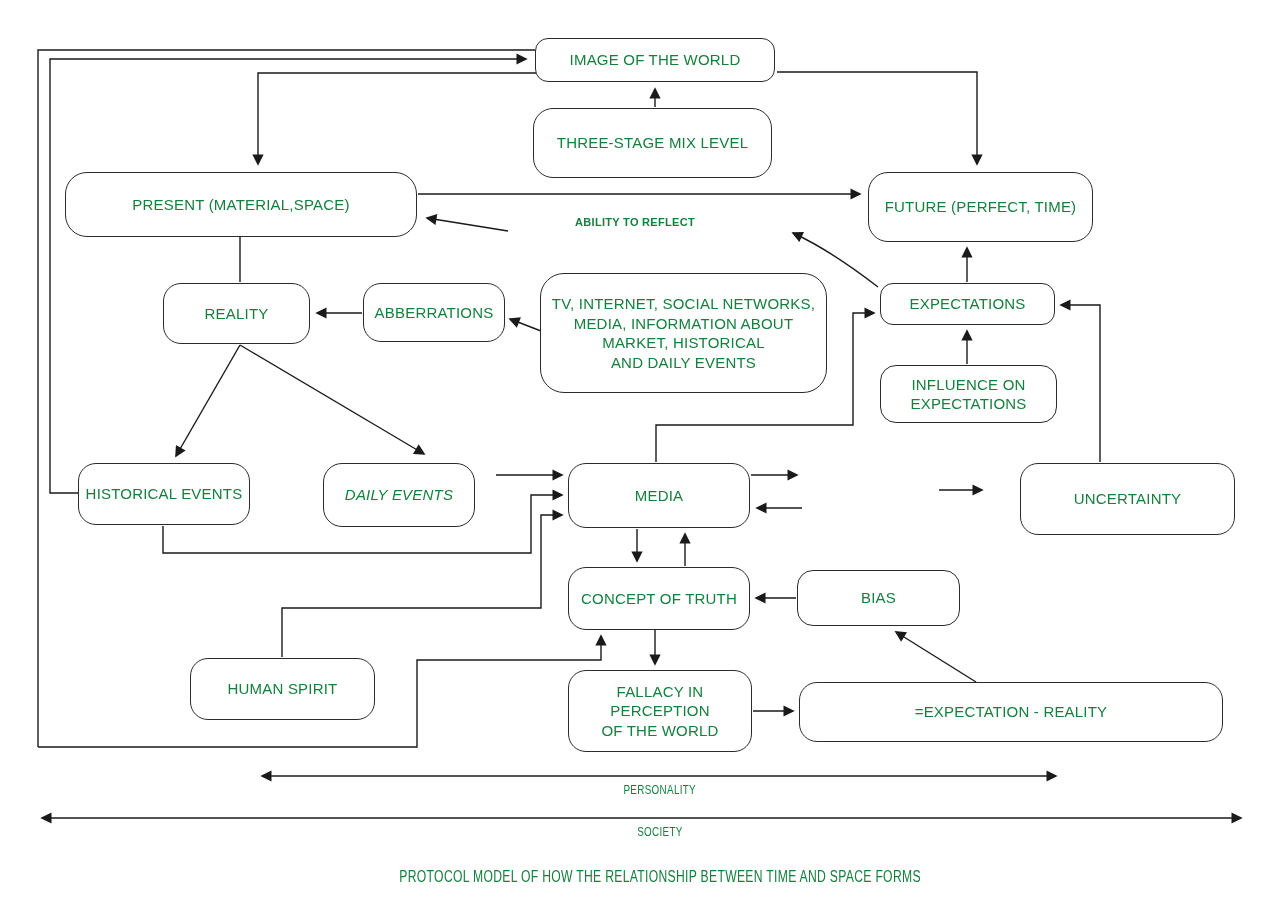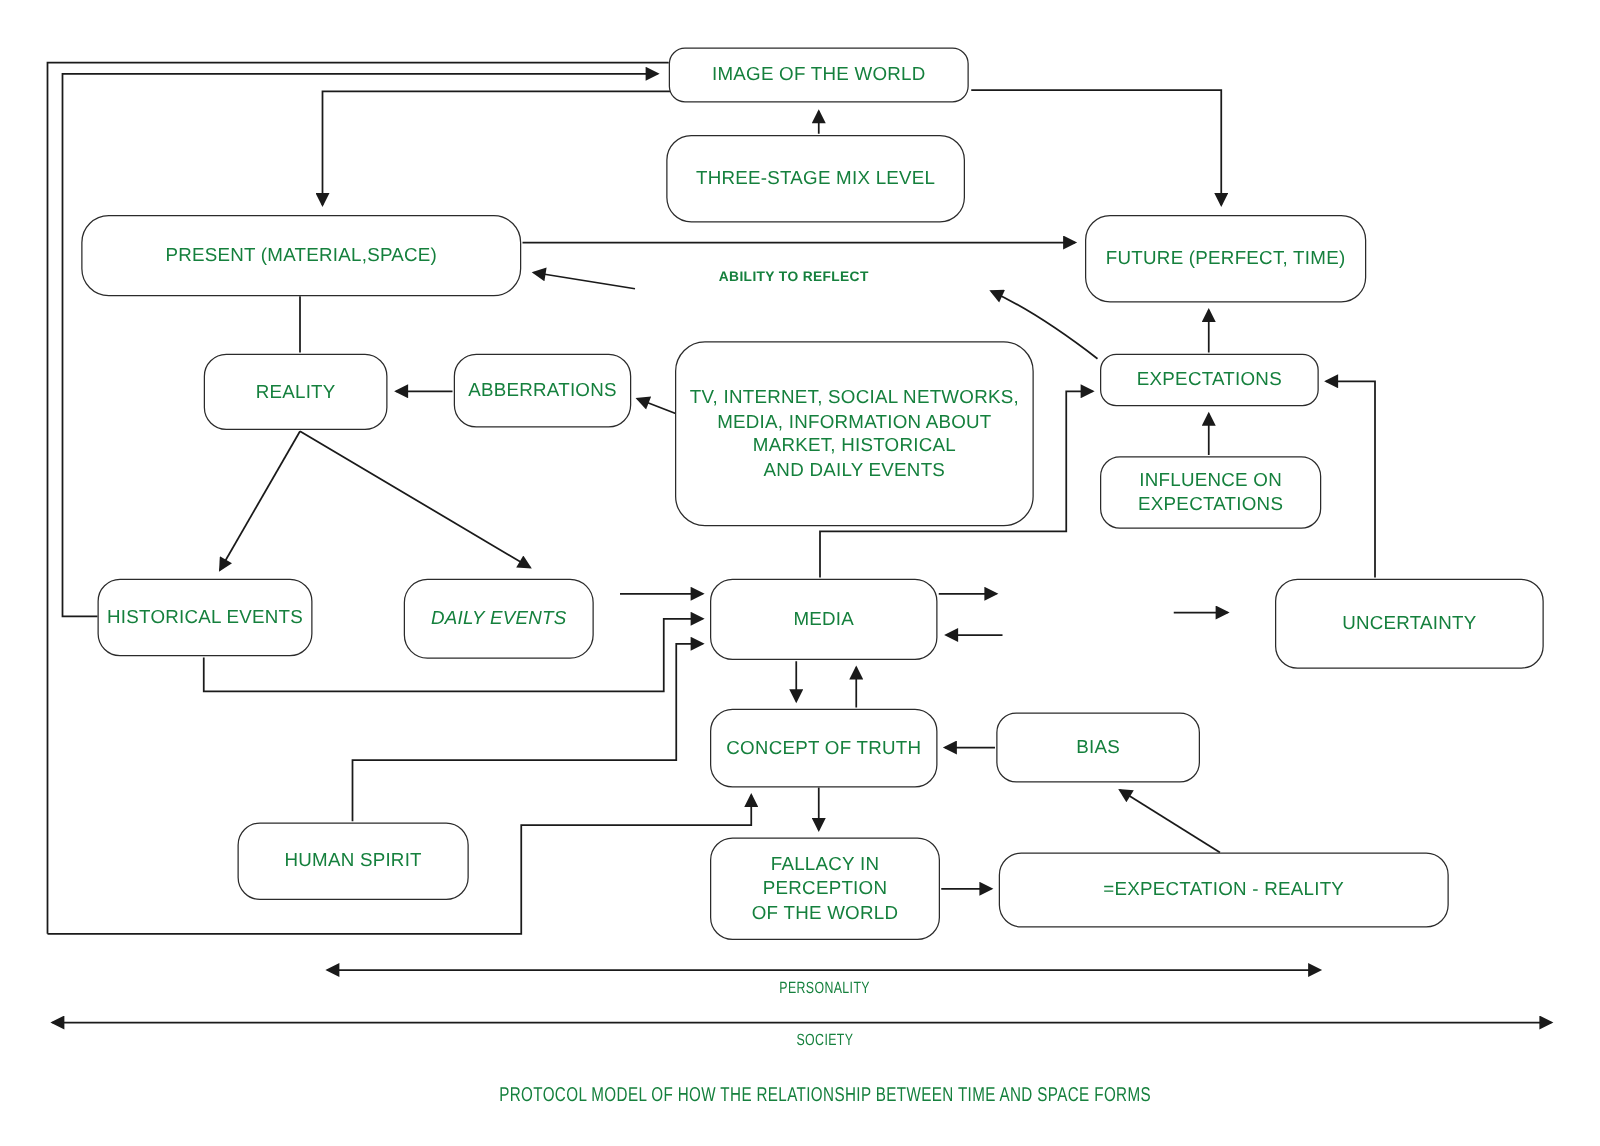--- a/index.html
+++ b/index.html
@@ -15,33 +15,33 @@
     text-align:center;font-size:15px;letter-spacing:.2px;
     white-space:pre-line;line-height:1.3;padding:2px 6px;box-sizing:border-box;
   }
   
   #n-image{left:535px;top:38px;width:240px;height:44px;border-radius:13px;}
   #n-three{left:533px;top:108px;width:239px;height:70px;border-radius:20px;}
   #n-present{left:65px;top:172px;width:352px;height:65px;border-radius:22px;}
   #n-future{left:868px;top:172px;width:225px;height:70px;border-radius:20px;}
   #n-reality{left:163px;top:283px;width:147px;height:61px;border-radius:18px;}
   #n-abb{left:363px;top:283px;width:142px;height:59px;border-radius:18px;}
-  #n-media{left:540px;top:273px;width:287px;height:148px;border-radius:24px;}
+  #n-media{left:540px;top:273px;width:287px;height:120px;border-radius:24px;}
   #n-expect{left:880px;top:283px;width:175px;height:42px;border-radius:13px;}
   #n-influence{left:880px;top:365px;width:177px;height:58px;border-radius:16px;}
   #n-hist{left:78px;top:463px;width:172px;height:62px;border-radius:18px;}
   #n-daily{left:323px;top:463px;width:152px;height:64px;border-radius:19px;font-style:italic;}
   #n-mind{left:568px;top:463px;width:182px;height:65px;border-radius:18px;}
   #n-knowledge{left:803px;top:463px;width:135px;height:50px;border-radius:14px;}
   #n-uncertainty{left:1020px;top:463px;width:215px;height:72px;border-radius:18px;}
   #n-concept{left:568px;top:567px;width:182px;height:63px;border-radius:18px;}
   #n-bias{left:797px;top:570px;width:163px;height:56px;border-radius:16px;}
   #n-human{left:190px;top:658px;width:185px;height:62px;border-radius:18px;}
   #n-fallacy{left:568px;top:670px;width:184px;height:82px;border-radius:18px;}
-  #n-expreal{left:799px;top:682px;width:360px;height:60px;border-radius:18px;}
+  #n-expreal{left:799px;top:682px;width:424px;height:60px;border-radius:18px;}
 
   .float-label{
     position:absolute;z-index:2;text-align:center;
   }
   #l-ability{left:500px;top:216px;width:270px;font-weight:bold;font-size:11px;letter-spacing:.3px;}
   .axis-label{left:40px;width:1240px;font-size:13px;}
   #l-personality{top:782px;}
   #l-society{top:824px;}
   #l-title{left:40px;width:1240px;top:868px;font-size:16px;}
   .condensed{display:inline-block;transform:scaleX(.76);transform-origin:center;letter-spacing:.4px;}

